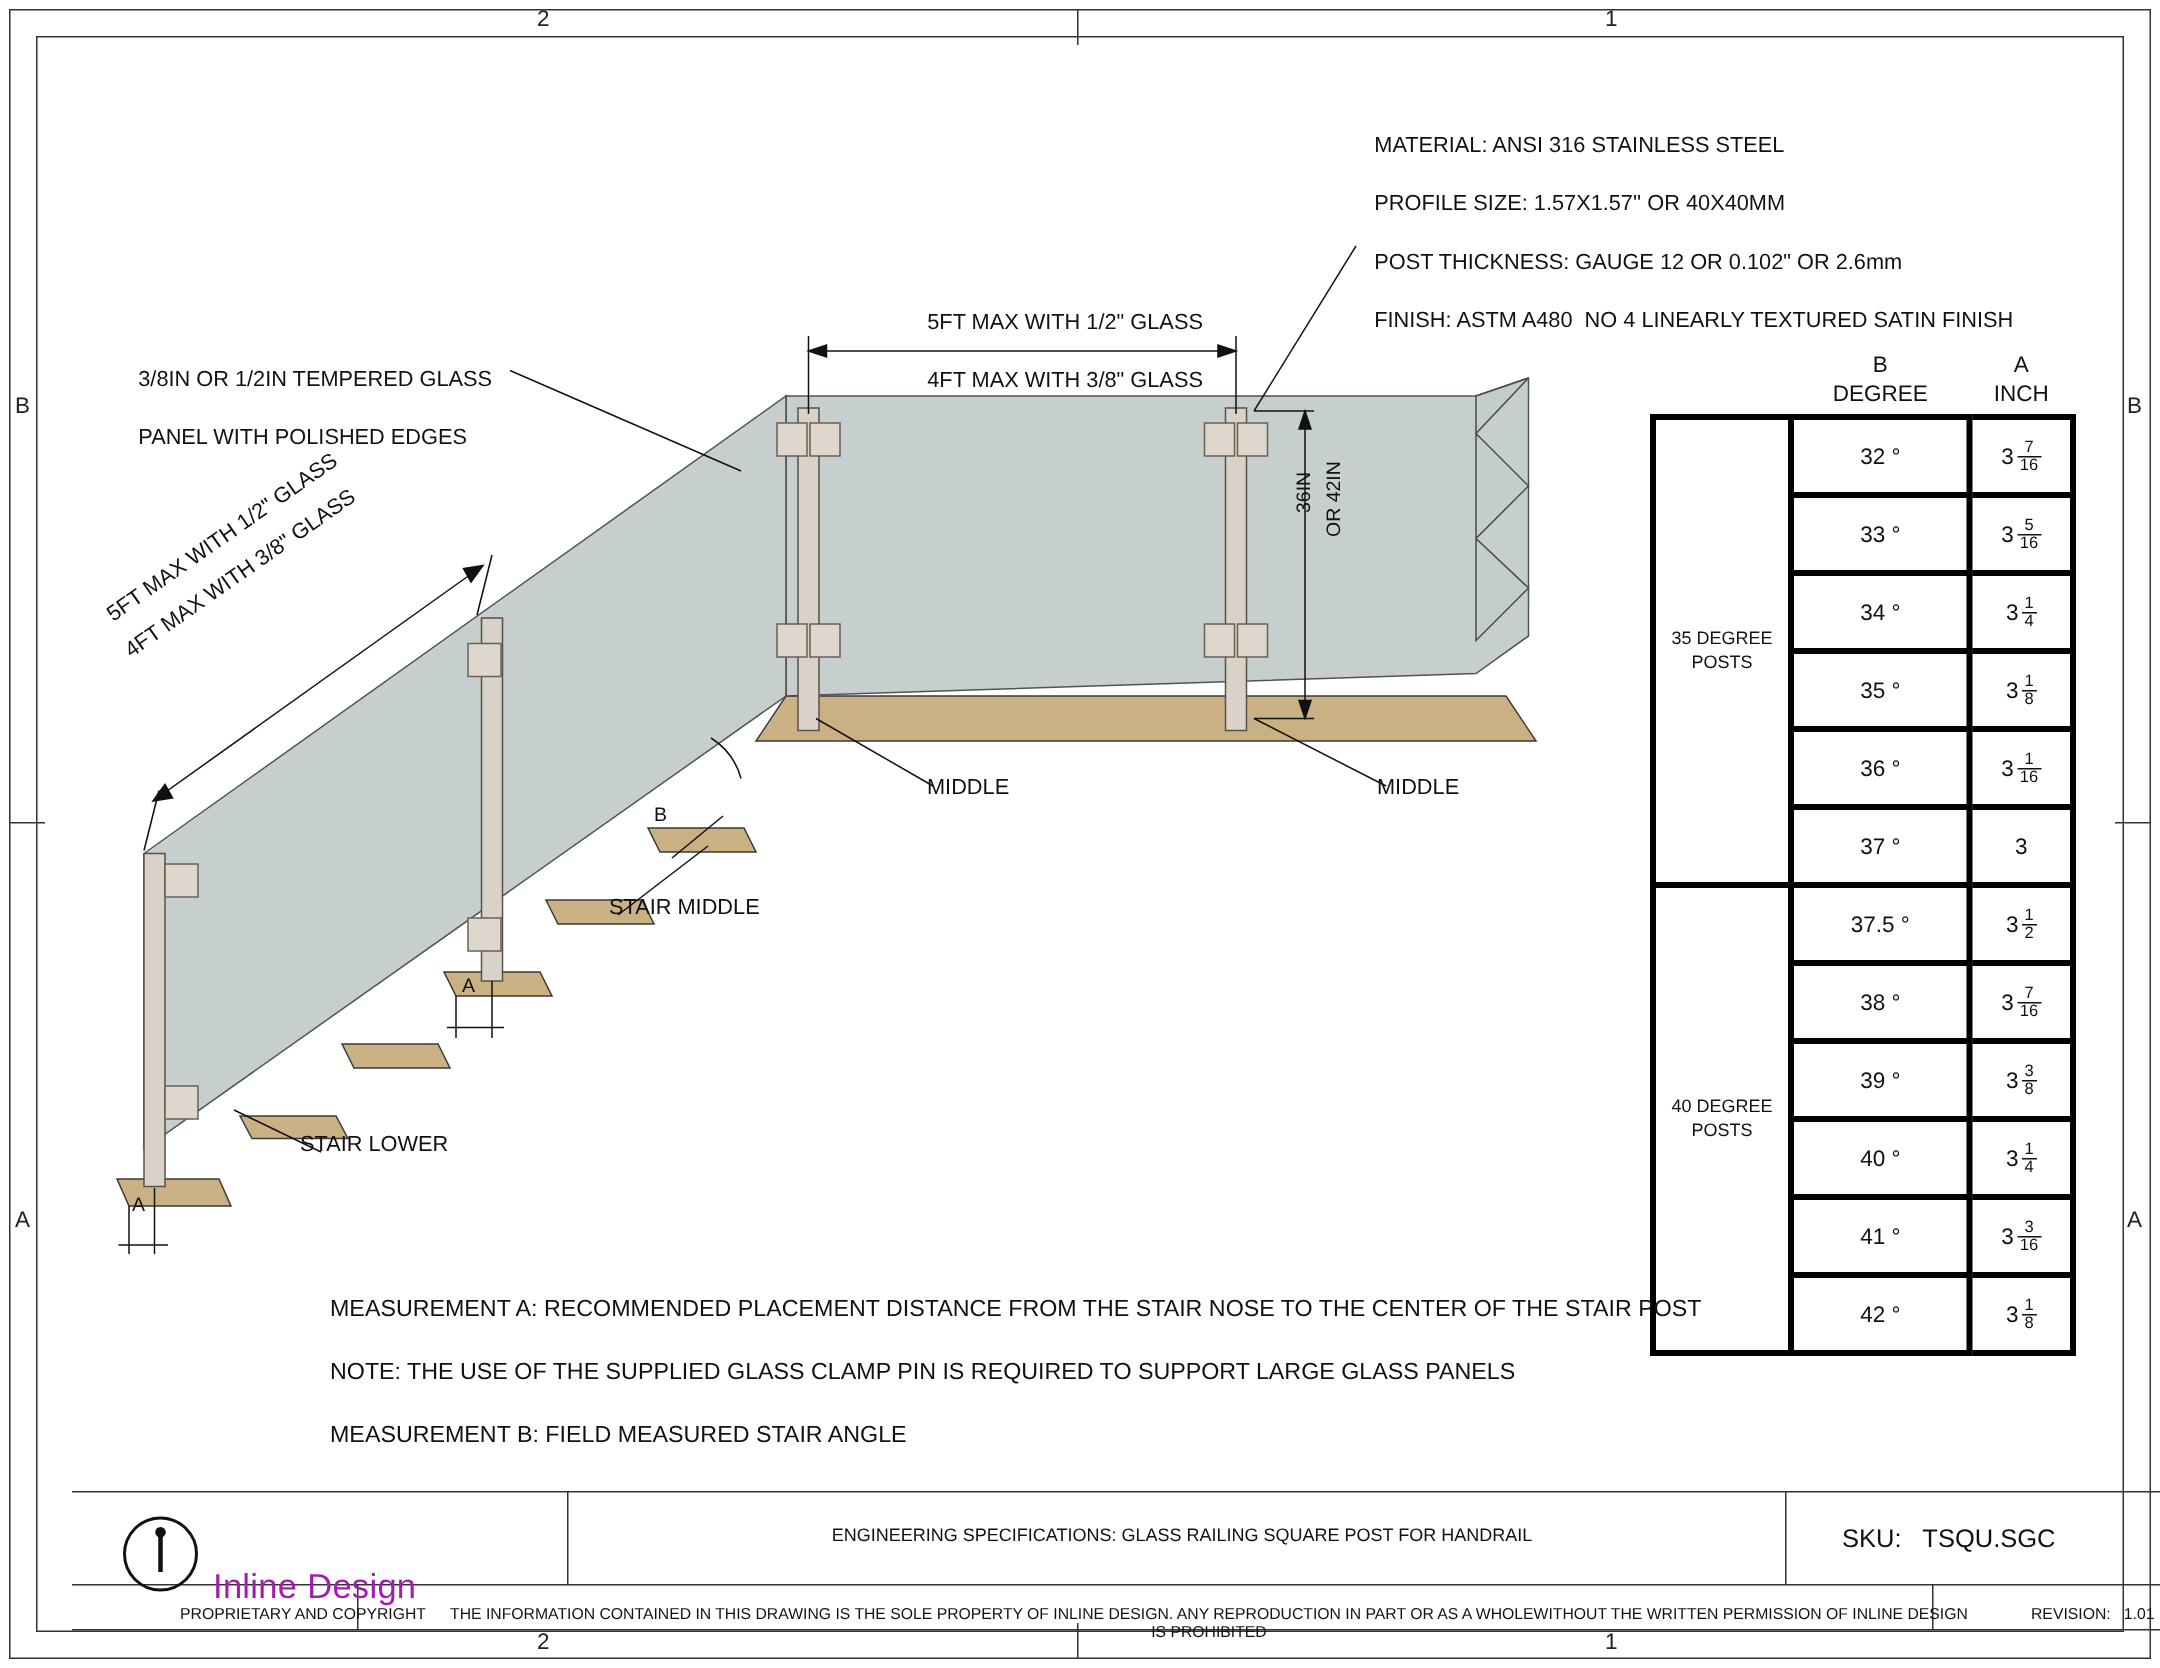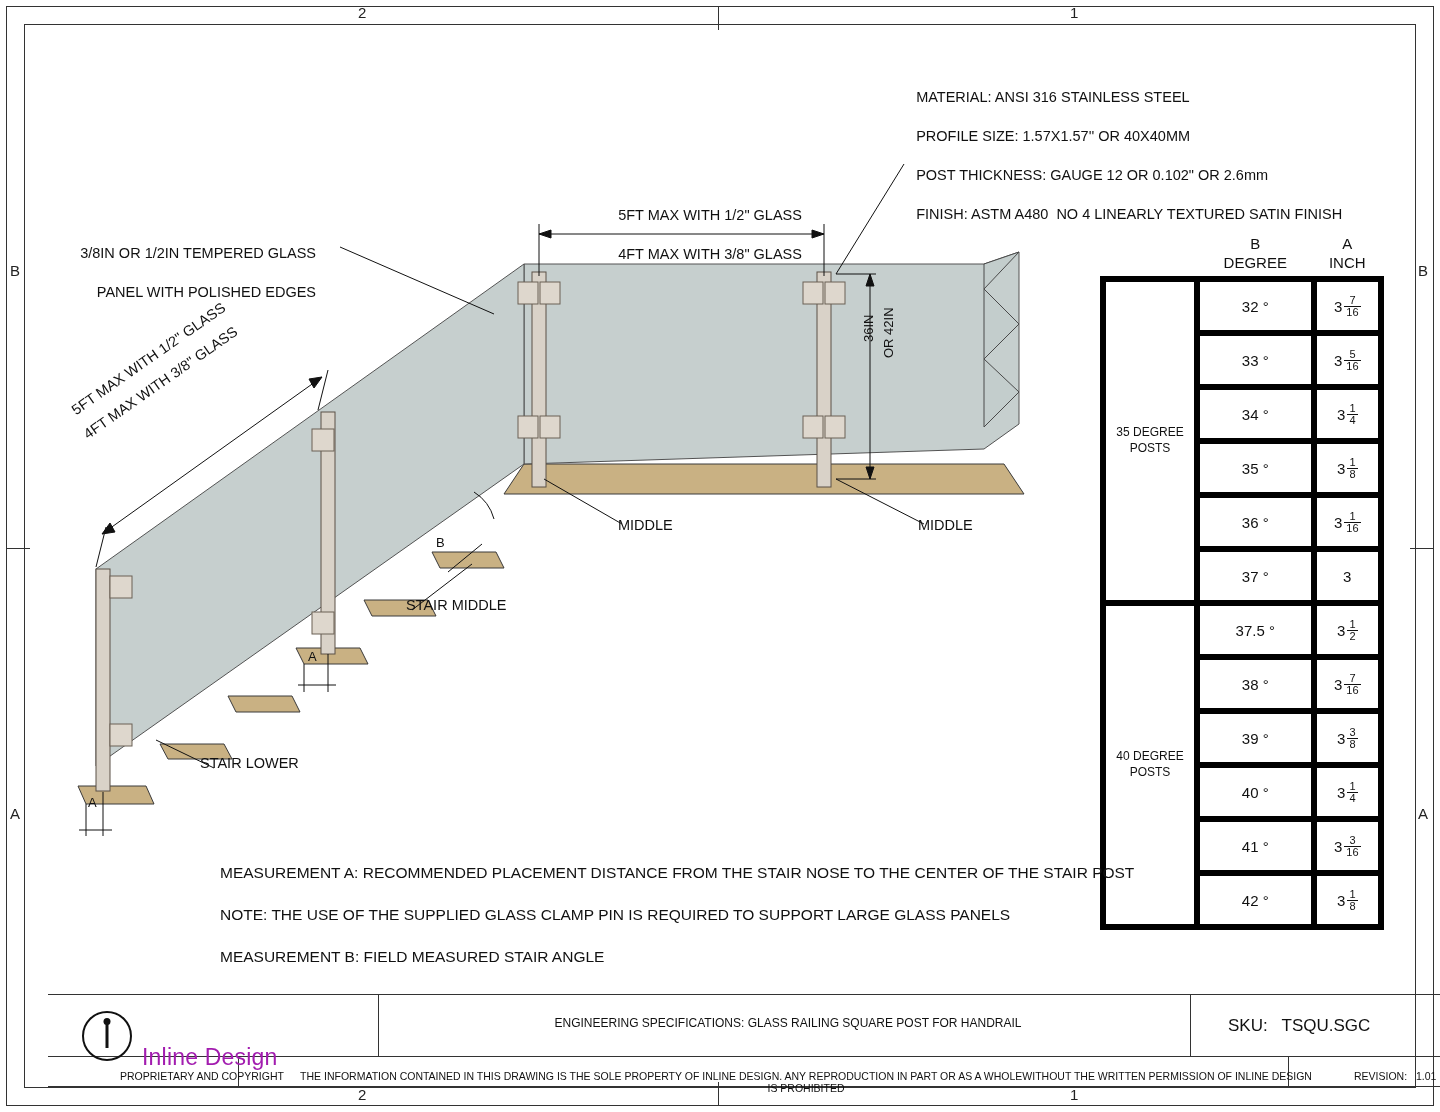--- a/index.html
+++ b/index.html
@@ -15,21 +15,21 @@
   
   .draw{position:absolute;left:24px;top:24px;width:1392px;height:1071px;}
 
   svg.art{position:absolute;left:0;top:0;width:1392px;height:1064px;overflow:visible;}
 
   .txt{position:absolute;font-size:14.5px;line-height:1.35;white-space:pre;color:#111;}
   .txt.small{font-size:13px;}
 
   
   .spec-table{position:absolute;left:1076px;top:208px;width:284px;border-collapse:collapse;}
-  .spec-table td,.spec-table th{border:6px solid #000000;font-size:15px;text-align:center;color:#111;font-weight:normal;padding:0;height:48px;}
+  .spec-table td,.spec-table th{border:4px solid #000000;font-size:15px;text-align:center;color:#111;font-weight:normal;padding:0;height:48px;}
   .spec-table .hdr{border:none;height:44px;font-size:15px;line-height:1.25;}
   .spec-table .grp{font-size:12px;line-height:1.3;width:88px;}
   .frac{display:inline-block;vertical-align:-0.15em;font-size:11px;line-height:1;text-align:center;}
   .frac .n{display:block;border-bottom:1px solid #111;padding:0 2px;}
   .frac .d{display:block;padding:0 2px;}
   .numwrap{display:inline-flex;align-items:center;gap:2px;justify-content:center;}
 
   
   .notes{position:absolute;left:196px;top:840px;width:1060px;}
   .notes div{font-size:15.5px;margin-bottom:24px;color:#111;}
@@ -171,21 +171,21 @@
       <path d="M470,495 A46,46 0 0,0 450,468" stroke="#111" stroke-width="1" fill="none"></path>
     </svg>
 
     <div class="txt" style="left:868px;top:44px;">
       <span>MATERIAL: ANSI 316 STAINLESS STEEL</span><br>
       <span>PROFILE SIZE: 1.57X1.57'' OR 40X40MM</span><br>
       <span>POST THICKNESS: GAUGE 12 OR 0.102" OR 2.6mm</span><br>
       <span>FINISH: ASTM A480  NO 4 LINEARLY TEXTURED SATIN FINISH</span>
     </div>
 
-    <div class="txt" style="left:32px;top:200px;text-align:right;">
+    <div class="txt" style="left:44px;top:200px;">
       <span>3/8IN OR 1/2IN TEMPERED GLASS</span><br>
       <span>PANEL WITH POLISHED EDGES</span>
     </div>
 
     <div class="txt" style="left:570px;top:162px;">
       <span>5FT MAX WITH 1/2" GLASS</span><br>
       <span>4FT MAX WITH 3/8" GLASS</span>
     </div>
 
     <div class="txt" style="left:44px;top:380px;transform:rotate(-35deg);transform-origin:left top;">5FT MAX WITH 1/2" GLASS</div>

